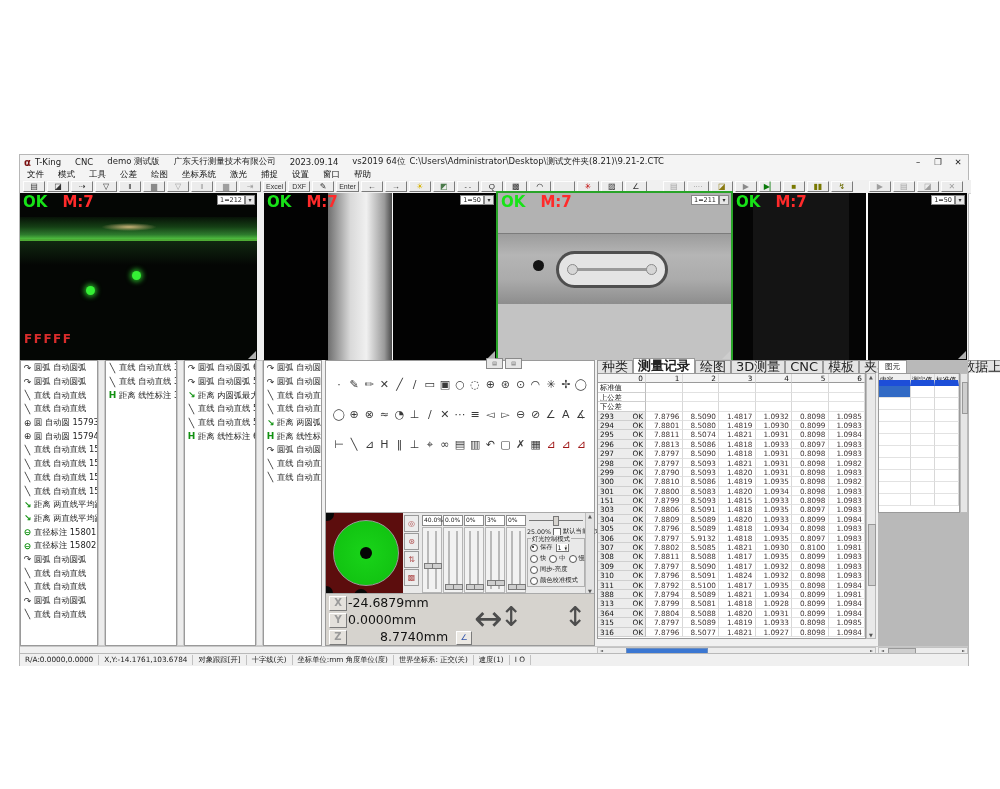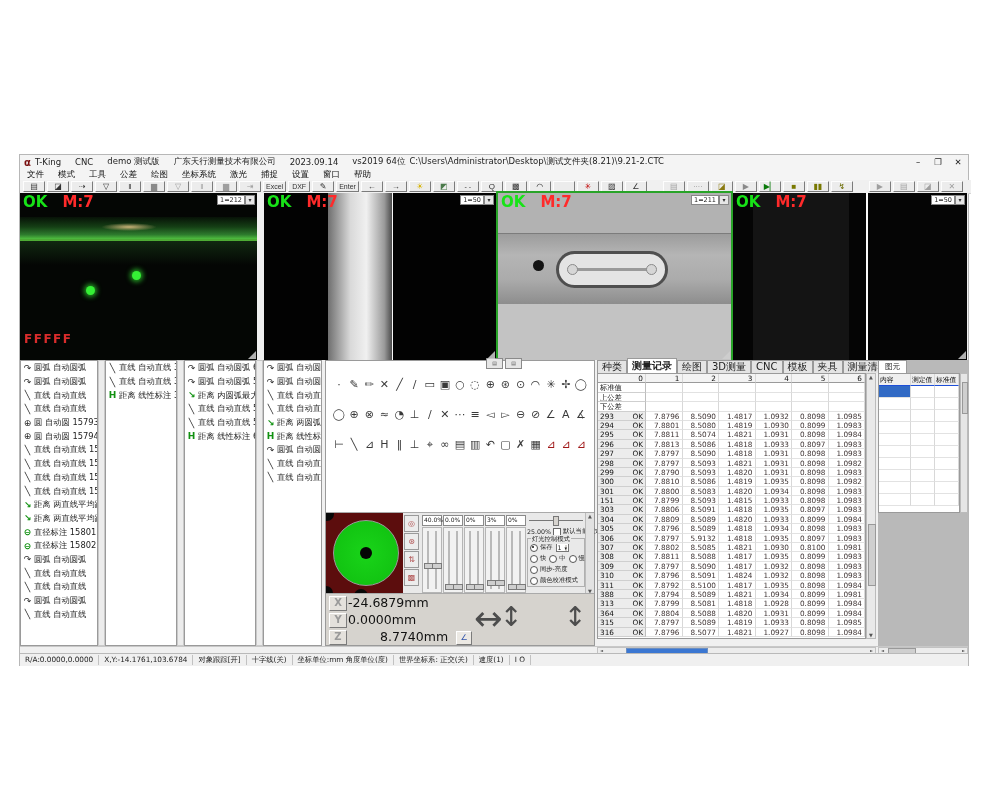--- a/index.html
+++ b/index.html
@@ -126,21 +126,21 @@
   .zbtn2{position:absolute;left:130px;top:37px;width:14px;height:12px;background:#ece9e4;border:1px solid;border-color:#fff #7b7b7b #7b7b7b #fff;
          font-size:8px;color:#3355aa;text-align:center;line-height:11px;}
   .bigarrows{position:absolute;left:148px;top:0px;width:80px;height:52px;color:#4d4d4d;}
   .bigarrows .h{position:absolute;left:0;top:4px;font-size:34px;}
   .bigarrows .v{position:absolute;left:26px;top:7px;font-size:27px;}
   .zarrow{position:absolute;left:238px;top:7px;font-size:27px;color:#4d4d4d;}
 
   
   .results{position:absolute;left:577px;top:0;width:279px;height:286px;background:#f0f0f0;}
   .rtabs{display:flex;height:13px;align-items:flex-end;border-bottom:1px solid #9a9a9a;}
-  .rtab{font-size:10px;padding:1px 4px;border:1px solid #9a9a9a;border-bottom:none;background:#e4e4e4;
+  .rtab{font-size:13px;padding:1px 4px;border:1px solid #9a9a9a;border-bottom:none;background:#e4e4e4;
         white-space:nowrap;height:10px;line-height:10px;color:#222;}
   .rtab.act{background:#fff;font-weight:bold;height:12px;line-height:12px;}
   .rgrid{position:absolute;left:0;top:13px;width:269px;height:266px;background:#fff;border:1px solid #9a9a9a;box-sizing:border-box;overflow:hidden;}
   .rrow{display:grid;grid-template-columns:48px repeat(6,1fr);height:9.4px;line-height:9.4px;}
   .rrow>div{border-right:1px solid #d8d8d8;border-bottom:1px solid #e2e2e2;font-size:7.3px;padding:0 2px;
             white-space:nowrap;overflow:hidden;box-sizing:border-box;}
   .rrow .lab{background:#ececec;border-right:1px solid #bdbdbd;border-bottom:1px solid #cfcfcf;display:flex;justify-content:space-between;color:#111;}
   .rrow.hed>div{background:#f3f3f3;border-bottom:1px solid #9a9a9a;text-align:right;color:#111;}
   .rrow .num{text-align:right;color:#3f3434;}
   .rrow.fixed .lab{background:#fff;}
@@ -151,21 +151,21 @@
   .hscroll{position:absolute;height:7px;background:#ececec;border:1px solid #c2c2c2;box-sizing:border-box;}
   .hthumb{position:absolute;top:0;height:5px;border:1px solid #6a8ec2;background:#3b77d2;}
   .hsar{position:absolute;top:0;width:7px;height:5px;font-size:4px;line-height:5px;text-align:center;color:#555;}
 
   
   .elems{position:absolute;left:858px;top:0;width:90px;height:286px;background:#b9b9b9;}
   .etab{position:absolute;left:0;top:0;font-size:7.6px;padding:1px 6px;border:1px solid #9a9a9a;border-bottom:none;background:#fff;height:10px;line-height:10px;}
   .etable{position:absolute;left:0;top:13px;width:82px;height:140px;background:#fff;border:1px solid #9a9a9a;box-sizing:border-box;}
   .erow{display:grid;grid-template-columns:32px 24px 24px;height:12px;line-height:12px;}
   .erow>div{border-right:1px solid #d8d8d8;border-bottom:1px solid #e2e2e2;font-size:6.8px;padding:0 1px;overflow:hidden;white-space:nowrap;}
-  .erow.h>div{background:#efefef;border-bottom:1px solid #1d4ed8;color:#111;}
+  .erow.h>div{background:#efefef;border-bottom:6px solid #1d4ed8;color:#111;}
   .ecell-sel{background:#316ac5;}
   .evscroll{position:absolute;right:0;top:13px;width:8px;height:140px;background:#e6e6e6;border:1px solid #bbb;box-sizing:border-box;}
   .evthumb{position:absolute;left:1px;top:8px;width:4px;height:30px;background:#cfcfcf;border:1px solid #999;}
 
   
   .scrollstrip{position:absolute;left:0;top:491px;width:948px;height:7px;background:#f0f0f0;border-top:1px solid #c8c8c8;}
   .statusbar{position:absolute;left:0;top:498px;width:948px;height:12px;background:#f0f0f0;border-top:1px solid #b9b9b9;
              display:flex;align-items:center;font-size:7.3px;color:#222;overflow:hidden;}
   .seg{padding:0 5px;border-right:1px solid #c2c2c2;white-space:nowrap;height:10px;line-height:10px;}
   .seg.grow{flex:1;}

